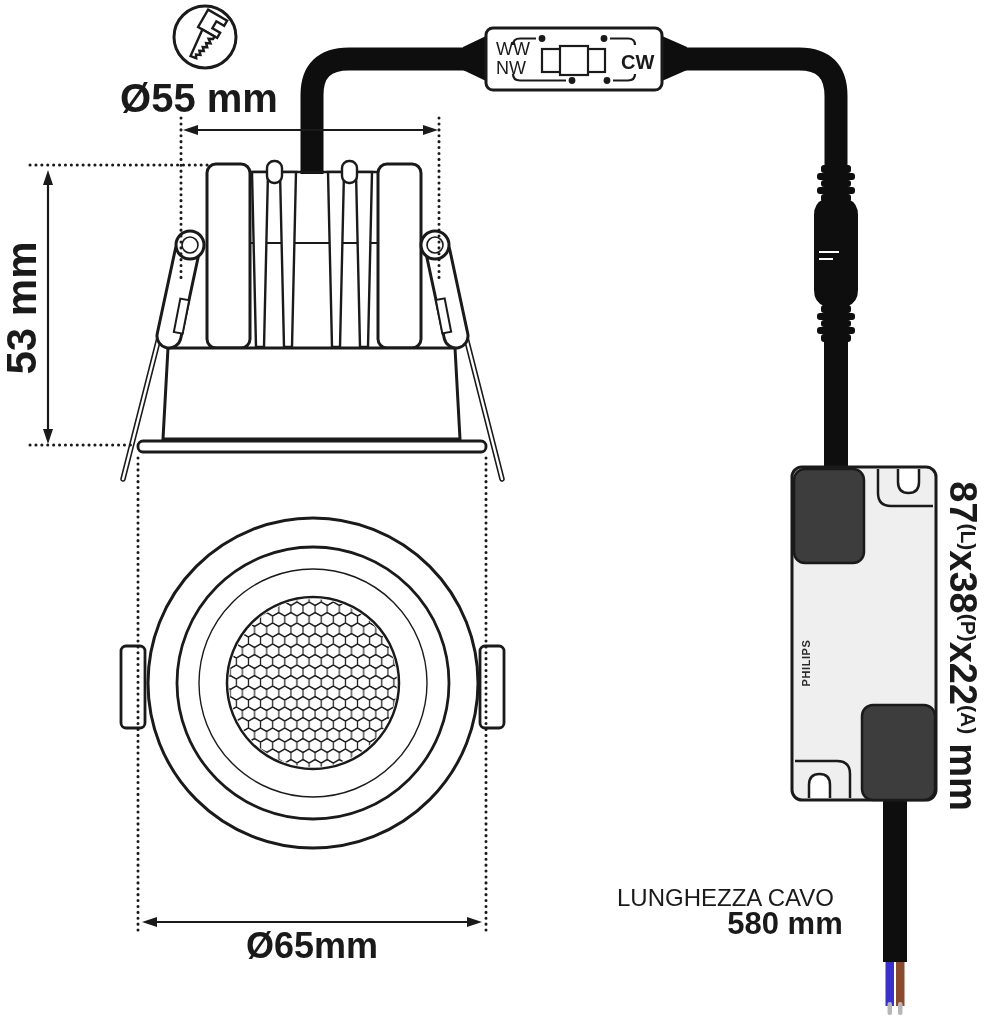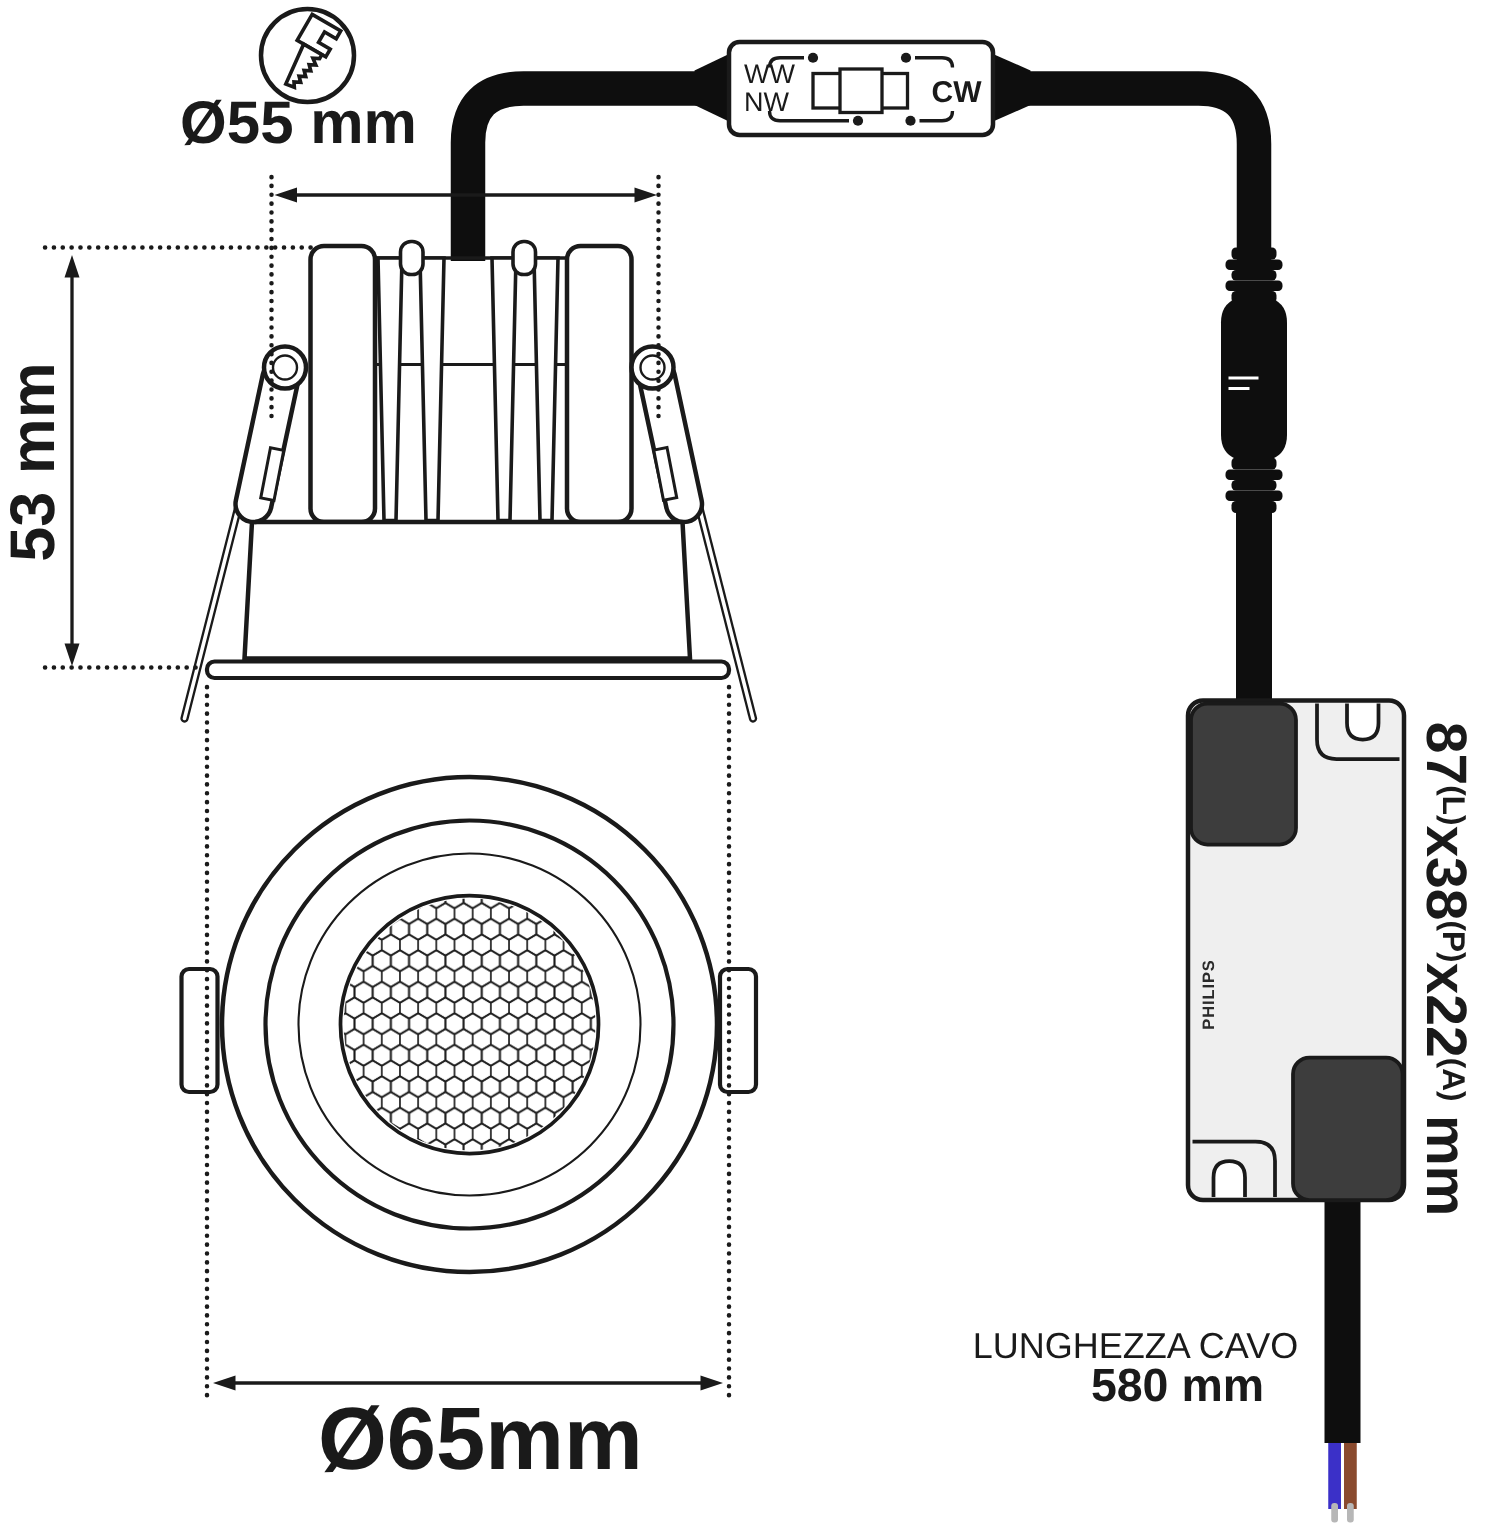--- a/index.html
+++ b/index.html
@@ -13,32 +13,32 @@
   .st{fill:#fff;stroke:var(--line);}
   .sn{fill:none;stroke:var(--line);}
   .fl{fill:var(--line);stroke:none;}
   .dot{fill:none;stroke:var(--line);stroke-width:3;stroke-dasharray:0.1 5.8;stroke-linecap:round;}
   .cbl{fill:var(--cable);stroke:none;}
   .cbl-s{fill:none;stroke:var(--cable);}
   .wht{stroke:#fff;fill:none;}
   .drv{fill:var(--driver_body);stroke:var(--line);}
   .blk{fill:var(--driver_block);stroke:var(--line);}
   .lbl{position:absolute;white-space:nowrap;color:var(--line);}
-  .lbl-55{left:118px;top:60px;width:162px;text-align:center;font-size:40px;font-weight:bold;}
+  .lbl-55{left:118px;top:76px;width:162px;text-align:center;font-size:40px;font-weight:bold;}
   .lbl-53{left:-54px;top:285px;width:150px;height:46px;text-align:center;font-size:42px;font-weight:bold;transform:rotate(-90deg);}
-  .lbl-65{left:212px;top:925px;width:200px;text-align:left;font-size:59px;font-weight:bold;}
+  .lbl-65{left:212px;top:925px;width:200px;text-align:center;font-size:36px;font-weight:bold;}
   .cct-left{left:496px;top:40px;font-size:18px;font-weight:normal;line-height:18.5px;}
   .cct-cw{left:621px;top:51px;font-size:20px;font-weight:bold;}
   .philips{left:763px;top:655px;width:90px;height:16px;text-align:center;font-size:11px;font-weight:bold;
            letter-spacing:0.6px;transform:rotate(-90deg);color:#2b2b2b;}
   .drv-dims{left:753px;top:625px;width:420px;height:42px;text-align:center;font-size:38px;font-weight:bold;
             transform:rotate(90deg);}
   .drv-dims .sup{font-size:21px;vertical-align:11px;}
   .drv-dims .unit{margin-left:9px;}
-  .cavo-title{left:617px;top:884px;width:280px;text-align:center;font-size:24px;font-weight:normal;}
+  .cavo-title{left:617px;top:884px;width:280px;text-align:left;font-size:24px;font-weight:normal;}
   .cavo-value{left:665px;top:906px;width:240px;text-align:center;font-size:31px;font-weight:bold;}
 </style>
 </head>
 <body>
 
 <div id="canvas">
 
   <svg id="art" width="990" height="1020" viewBox="0 0 990 1020">
     <defs>
       <pattern id="hexpat" width="12.12" height="21" patternUnits="userSpaceOnUse">

